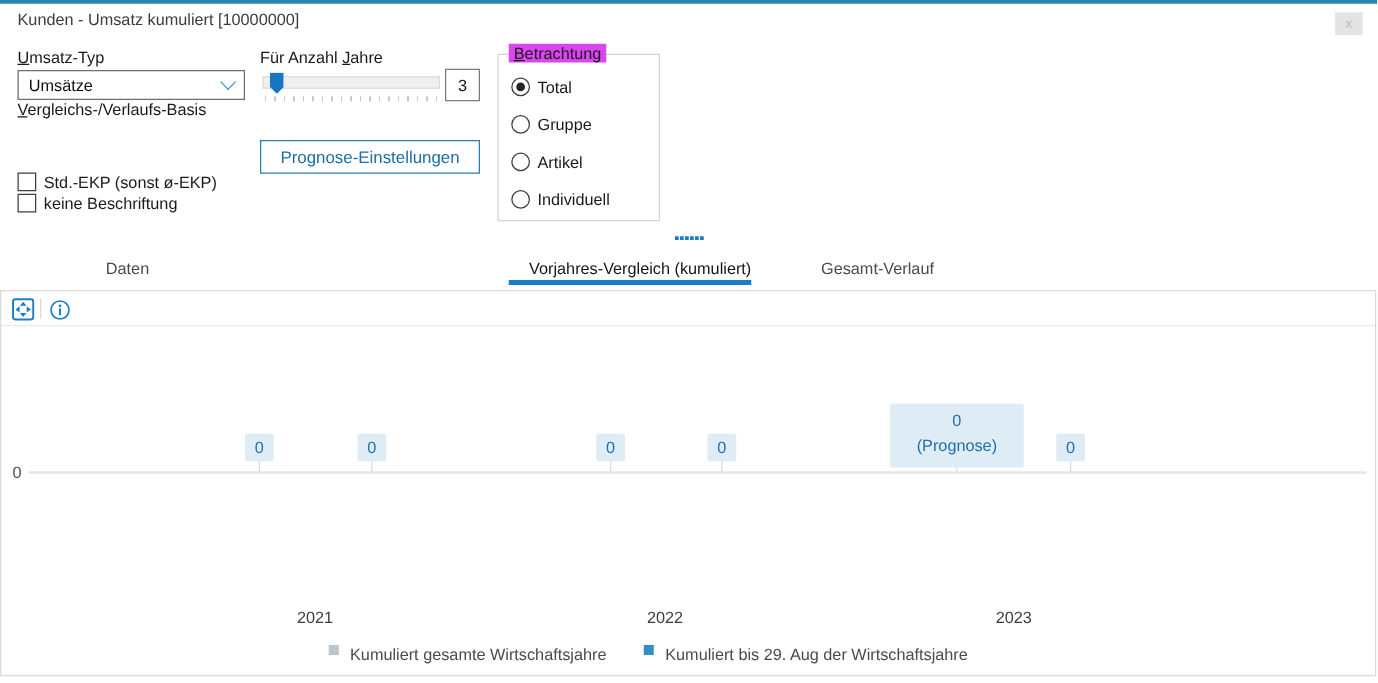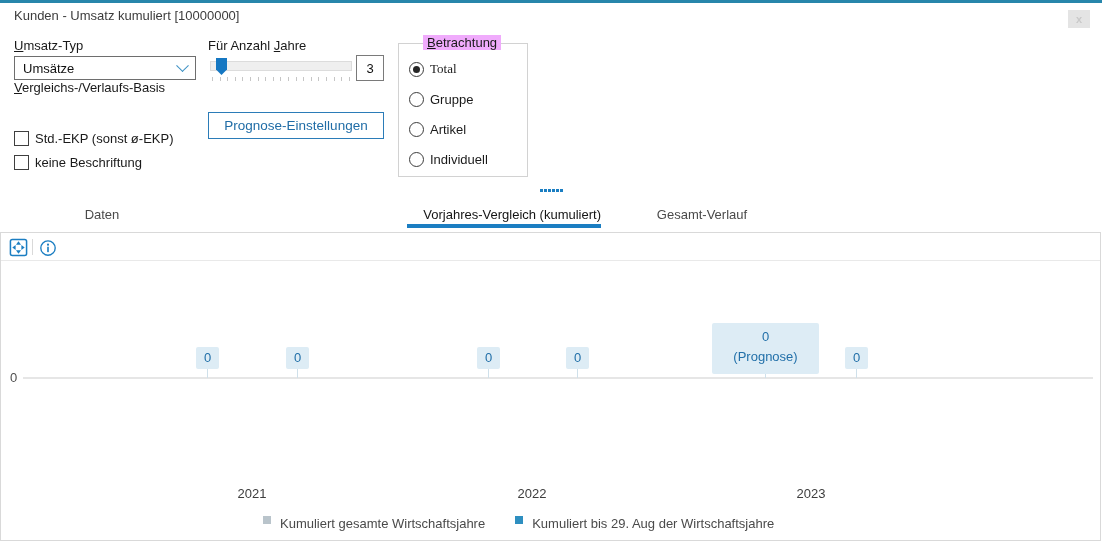--- a/index.html
+++ b/index.html
@@ -35,21 +35,21 @@
     background:repeating-linear-gradient(to right,#c6c6c6 0 1px,transparent 1px 7.6px);}
   #years-input{left:356px;top:55px;width:28px;height:26px;border:1px solid #7a7a7a;background:#fff;
     text-align:center;font-family:inherit;font-size:13px;color:#111;padding:0;}
 
   
   #prognose-btn{left:208px;top:112px;width:176px;height:27px;background:#fff;border:1px solid #2b7cb8;
     color:#1f6ca6;font-size:13.5px;display:flex;align-items:center;justify-content:center;cursor:default;}
 
   
   #betrachtung-box{left:398px;top:43px;width:130px;height:134px;border:1px solid #d2d2d2;}
-  #betrachtung-legend{position:absolute;left:24px;top:-9px;background:#f0abfc;padding:0 4px;color:#191919;}
+  #betrachtung-legend{position:absolute;left:8px;top:-9px;background:#d946ef;padding:0 4px;color:#191919;}
   .radiorow{position:absolute;left:10px;display:flex;align-items:center;gap:6px;height:14px;}
   .radio{width:13px;height:13px;border:1px solid #3c3c3c;border-radius:50%;background:#fff;
     display:flex;align-items:center;justify-content:center;flex:0 0 auto;}
   .radio .dot{width:7px;height:7px;border-radius:50%;background:transparent;}
   .radiorow.selected .radio .dot{background:#262626;}
 
   
   #splitter{left:540px;top:189px;display:flex;gap:1px;}
   #splitter span{width:3px;height:3px;background:#1b7ec2;display:block;}
 
@@ -87,39 +87,39 @@
   <div class="abs" id="close-btn">x</div>
 
   <div class="abs flabel" style="left:14px;top:38px;"><span class="akey">U</span><span>msatz-Typ</span></div>
   <div class="abs combo" style="left:14px;top:56px;">
     <span class="val">Umsätze</span>
     <span class="chev"></span>
   </div>
 
   <div class="abs flabel" style="left:14px;top:80px;"><span class="akey">V</span><span>ergleichs-/Verlaufs-Basis</span></div>
 
-  <div class="abs cbrow" style="left:14px;top:130px;align-items:flex-end;">
+  <div class="abs cbrow" style="left:14px;top:137px;align-items:flex-end;">
     <span class="cbbox"></span>
     <span>Std.-EKP (sonst ø-EKP)</span>
   </div>
   <div class="abs cbrow" style="left:14px;top:154px;">
     <span class="cbbox"></span>
     <span>keine Beschriftung</span>
   </div>
 
   <div class="abs flabel" style="left:208px;top:38px;"><span>Für Anzahl </span><span class="akey">J</span><span>ahre</span></div>
   <div class="abs" id="slider-track"></div>
   <div class="abs" id="slider-thumb"></div>
   <div class="abs" id="slider-ticks"></div>
   <input class="abs" id="years-input" value="3" style="">
   <div class="abs" id="prognose-btn">Prognose-Einstellungen</div>
 
   <div class="abs" id="betrachtung-box">
     <div id="betrachtung-legend"><span class="akey">B</span><span>etrachtung</span></div>
-    <div class="radiorow selected" style="top:18px;font-family:Liberation Serif, serif;">
+    <div class="radiorow selected" style="top:18px;">
       <span class="radio">
           <span class="dot"></span>
         </span>
       <span>Total</span>
     </div>
     <div class="radiorow" style="top:48px;">
       <span class="radio">
           <span class="dot"></span>
         </span>
       <span>Gruppe</span>

